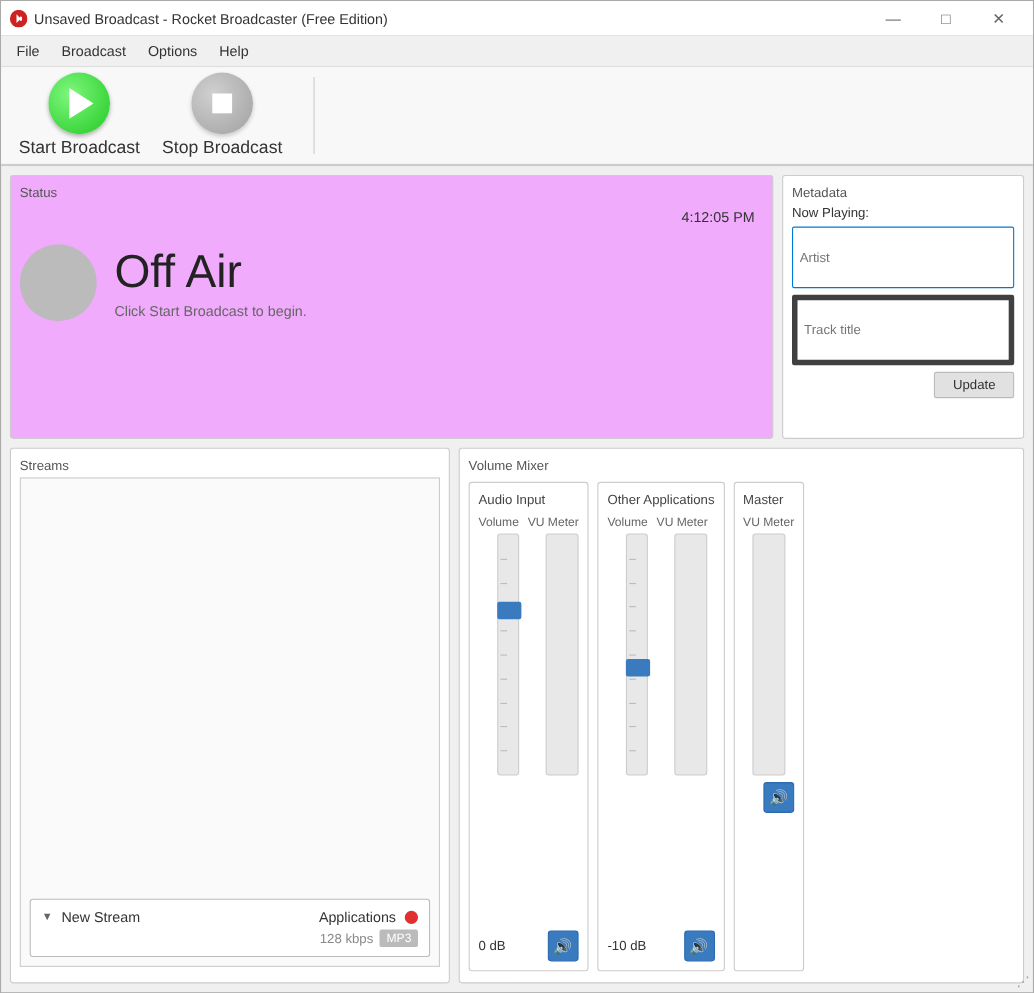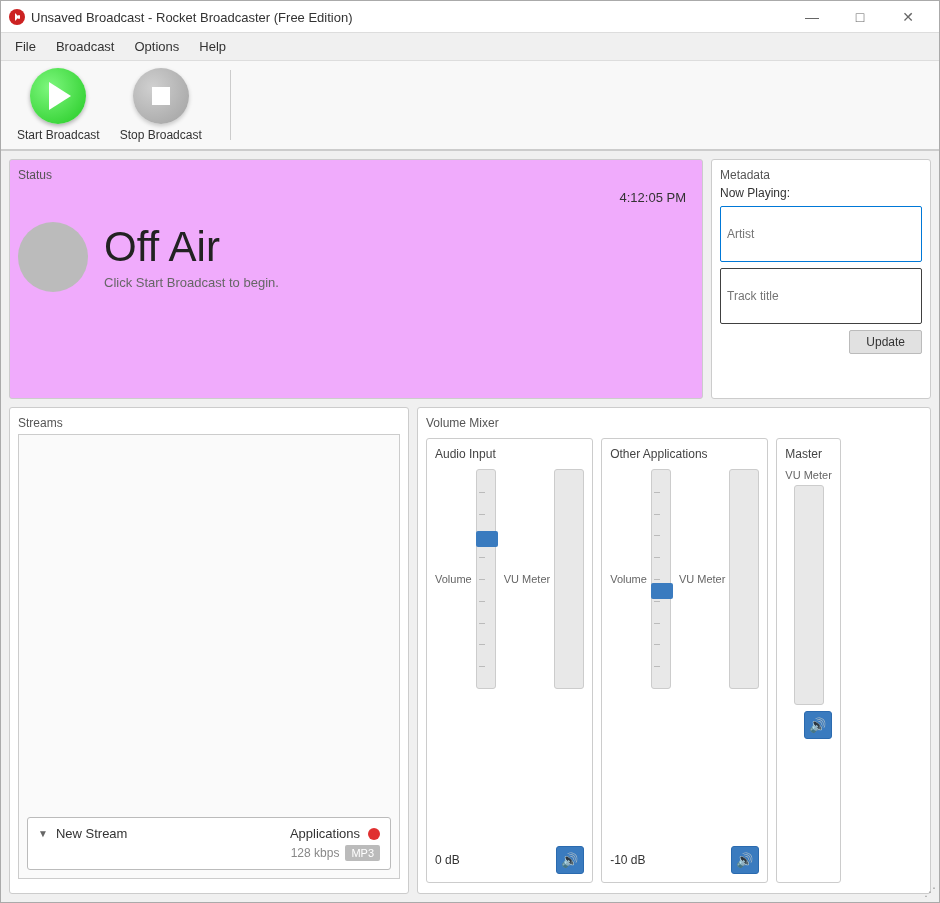--- a/index.html
+++ b/index.html
@@ -86,21 +86,21 @@
     .toolbar-btn {
       display: flex;
       flex-direction: column;
       align-items: center;
       gap: 4px;
       cursor: pointer;
       background: none;
       border: none;
     }
     .toolbar-btn-label {
-      font-size: 12px;
+      font-size: 16px;
       color: #333;
     }
     .circle-btn {
       width: 56px;
       height: 56px;
       border-radius: 50%;
       display: flex;
       align-items: center;
       justify-content: center;
     }
@@ -208,21 +208,21 @@
     .metadata-input {
       width: 100%;
       border: 1px solid #0078d7;
       padding: 20px 6px;
       margin-bottom: 6px;
       font-size: 12px;
       outline: none;
       border-radius: 2px;
     }
     .metadata-input.no-focus {
-      border: 1px solid #404040;
+      border: 5px solid #404040;
     }
     .update-btn {
       float: right;
       padding: 4px 16px;
       background: #e1e1e1;
       border: 1px solid #bbb;
       border-radius: 2px;
       cursor: pointer;
       font-size: 12px;
       color: #333;
@@ -336,22 +336,22 @@
       font-weight: 500;
     }
     .mixer-section-content {
       display: flex;
       gap: 8px;
       flex: 1;
       align-items: flex-start;
     }
     .mixer-col {
       display: flex;
-      flex-direction: row;
-      align-items: center;
+      flex-direction: column;
+      align-items: flex-end;
       gap: 4px;
     }
     .mixer-col-label {
       font-size: 11px;
       color: #666;
       text-align: center;
     }
     .slider-track {
       width: 20px;
       height: 220px;

